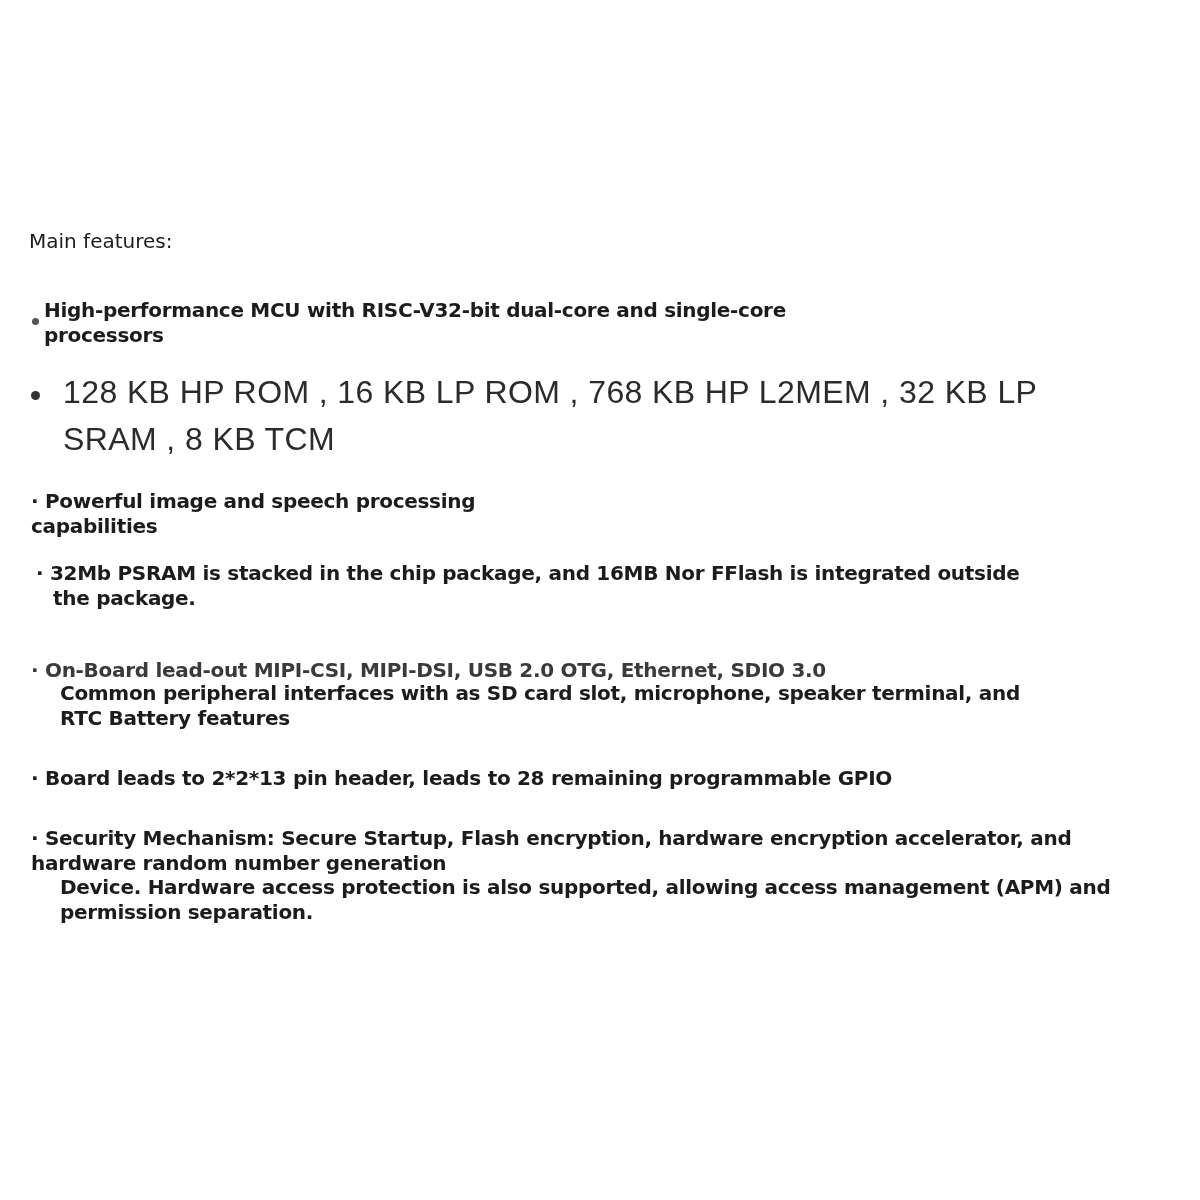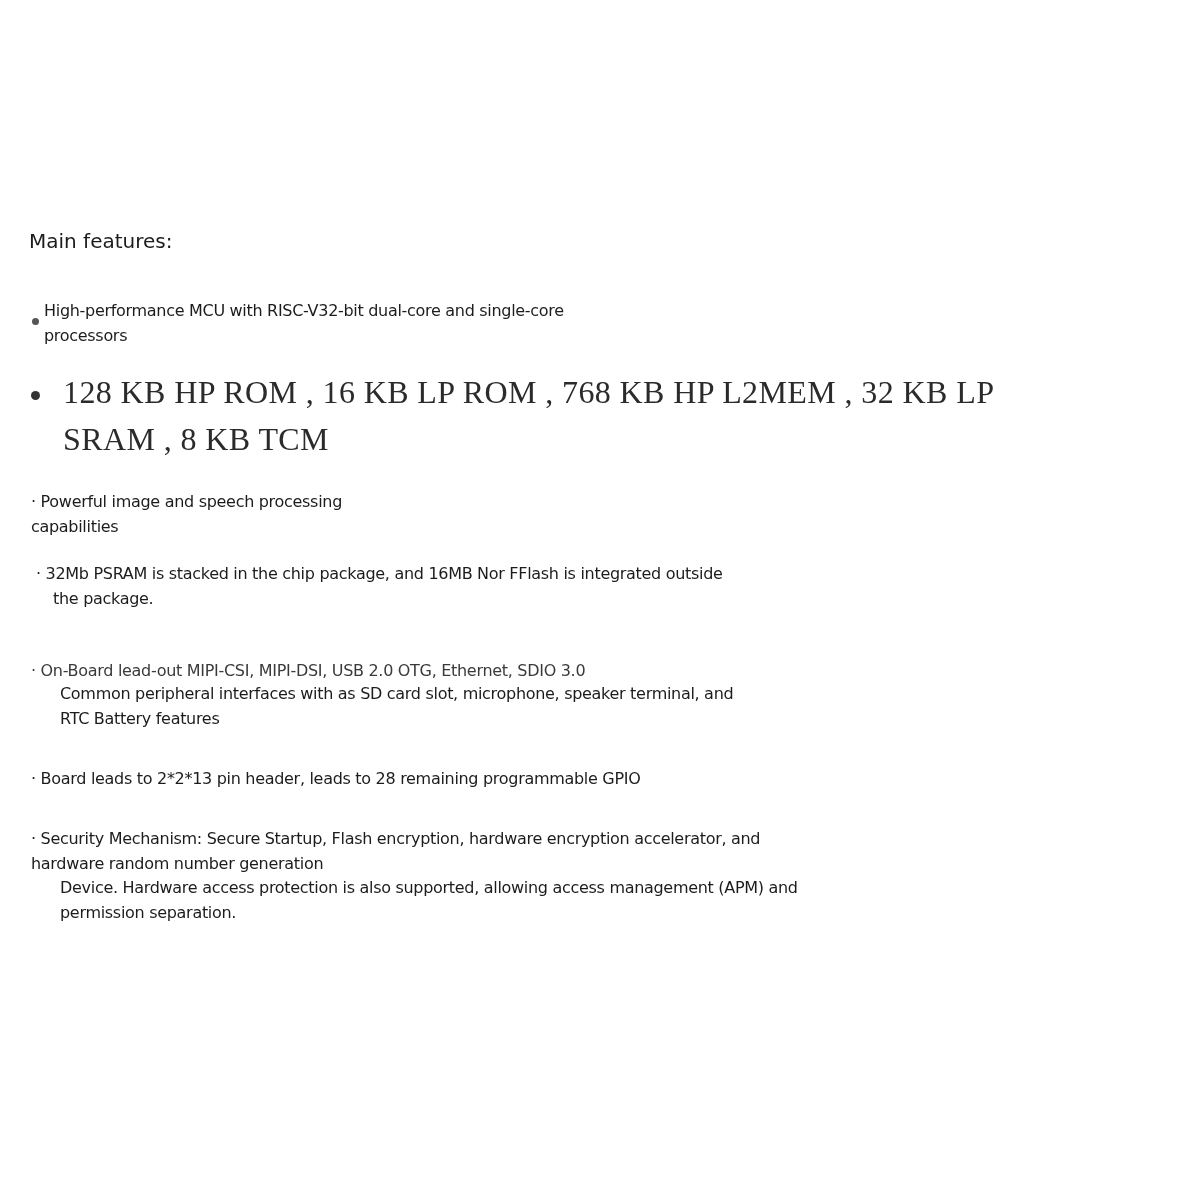--- a/index.html
+++ b/index.html
@@ -15,28 +15,29 @@
       font-family: "DejaVu Sans", "Liberation Sans", sans-serif;
       color: #1a1a1a;
     }
     .abs { position: absolute; white-space: nowrap; }
     .heading {
       left: 29px; top: 229px;
       font-size: 20px;
       color: #1c1c1c;
     }
     .feat {
-      font-size: 16px;
+      font-size: 20px;
       line-height: 25px;
       color: #1c1c1c;
       letter-spacing: -0.3px;
+      font-weight: bold;
     }
     .feat-gray { color: #3a3a3a; }
     .mem {
-      font-family: Liberation Serif, serif;
+      font-family: Liberation Sans, sans-serif;
       font-size: 32px;
       line-height: 47px;
       color: #2b2b2b;
       letter-spacing: 0.4px;
     }
     .dot-small {
       display: inline-block;
       width: 7px; height: 7px;
       background: #555;
       border-radius: 50%;

